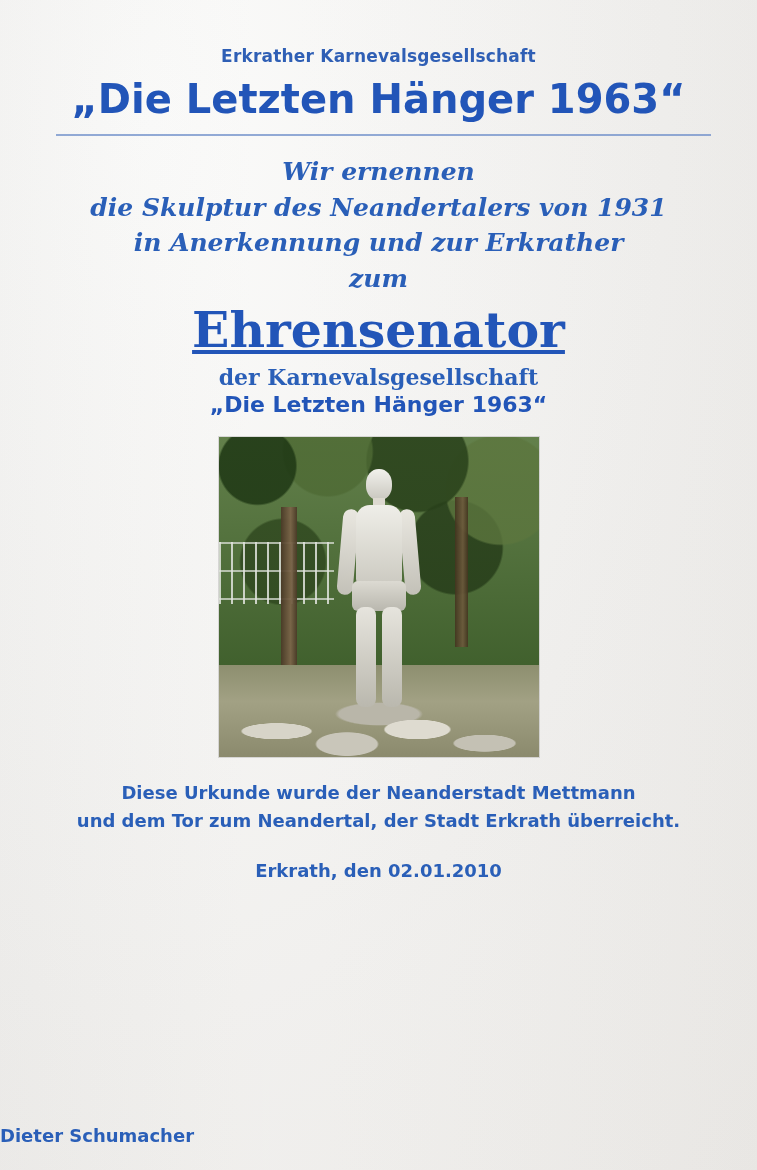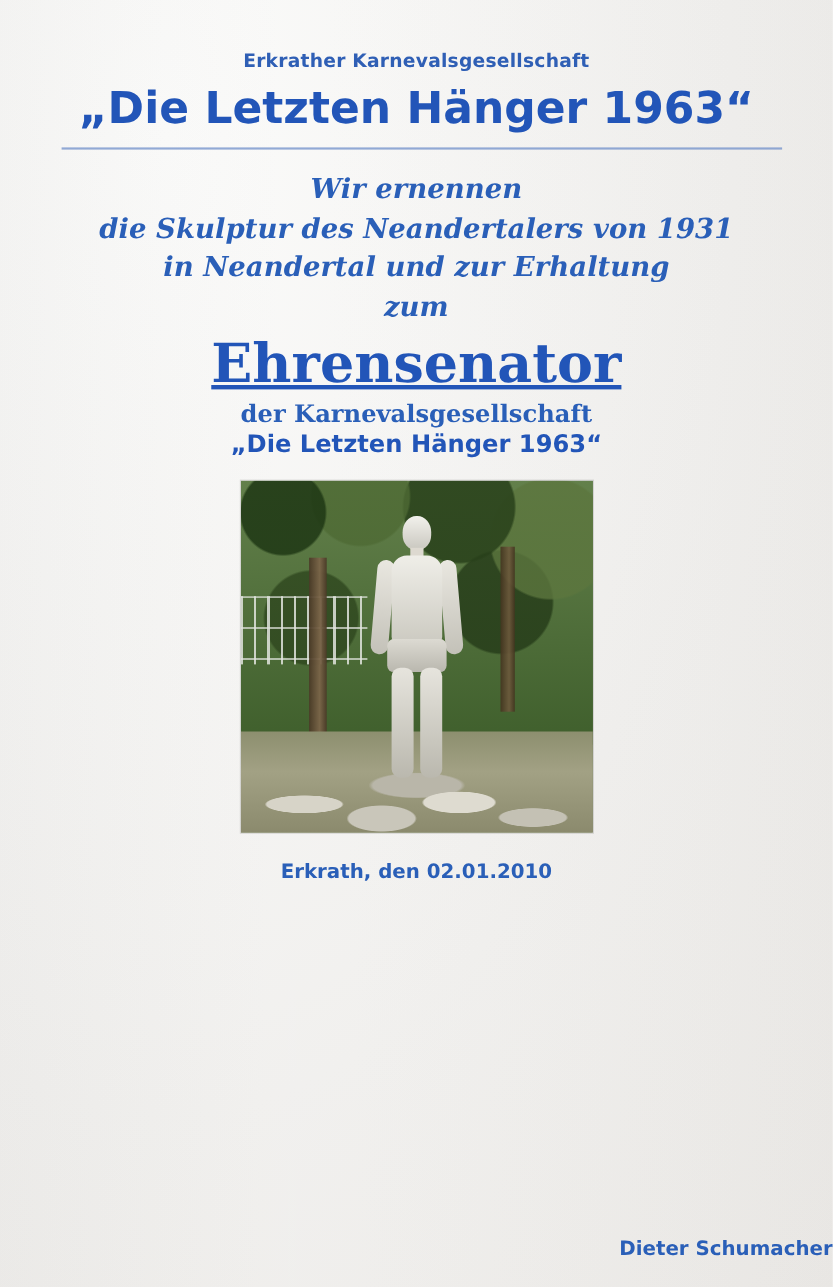--- a/index.html
+++ b/index.html
@@ -241,42 +241,42 @@
     font-weight: 600;
     line-height: 1.5;
   }
   .signature {
     position: absolute;
     left: 0; right: 0;
     bottom: 24px;
     color: #2a5fb8;
     font-size: 18px;
     font-weight: 600;
-    text-align: right;
+    text-align: left;
   }
 </style>
 </head>
 <body>
 
 <div class="certificate">
   <div class="paper-grain"></div>
 
   <div class="inner">
 
     <div class="org-line">Erkrather Karnevalsgesellschaft</div>
 
     <div class="club-name">„Die Letzten Hänger 1963“</div>
 
     <div class="rule"></div>
 
 
     <div class="body-block">
       <div class="line">Wir ernennen</div>
       <div class="line">die Skulptur des Neandertalers von 1931</div>
-      <div class="line">in Neandertal und zur Erhaltung</div>
+      <div class="line">in Anerkennung und zur Erkrather</div>
       <div class="line">zum</div>
     </div>
 
     <div class="honor-title">Ehrensenator</div>
 
     <div class="sub-of">der Karnevalsgesellschaft</div>
     <div class="sub-club">„Die Letzten Hänger 1963“</div>
 
     <div class="photo-wrap" title="">
       <div class="photo">
@@ -292,20 +292,24 @@
           <div class="st-head"></div>
           <div class="st-neck"></div>
           <div class="st-torso"></div>
           <div class="st-hips"></div>
           <div class="st-leg-l"></div>
           <div class="st-leg-r"></div>
         </div>
       </div>
     </div>
 
+    <div class="closing">
+      <div>Diese Urkunde wurde der Neanderstadt Mettmann</div>
+      <div>und dem Tor zum Neandertal, der Stadt Erkrath überreicht.</div>
+    </div>
 
     <div class="place-date">
       <div>Erkrath, den 02.01.2010</div>
     </div>
   </div>
 
   <div class="signature">Dieter Schumacher</div>
 </div>
 
 </body></html>

